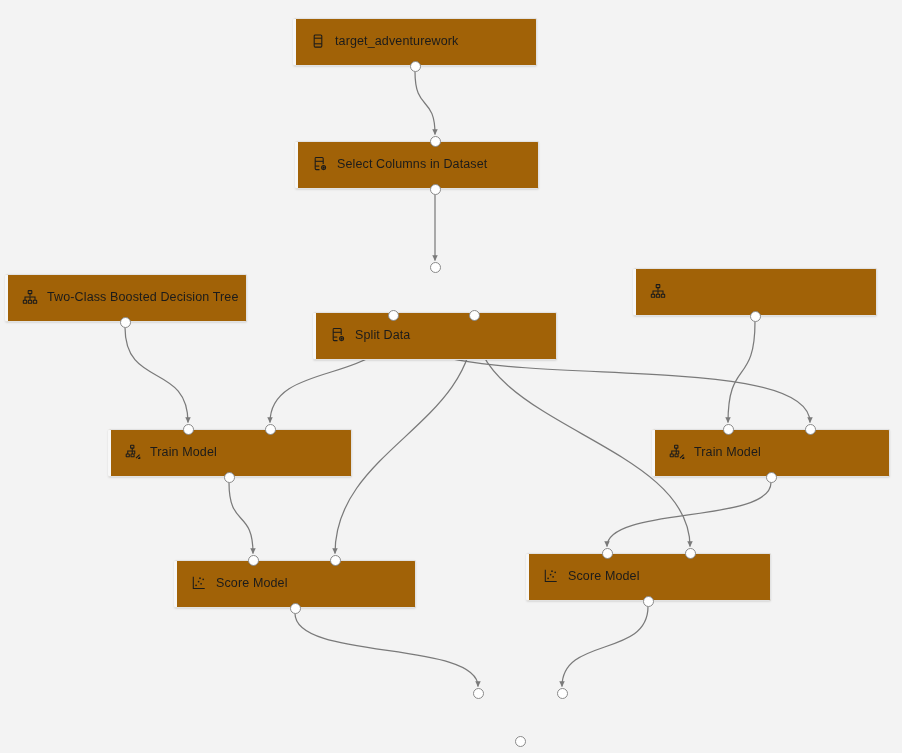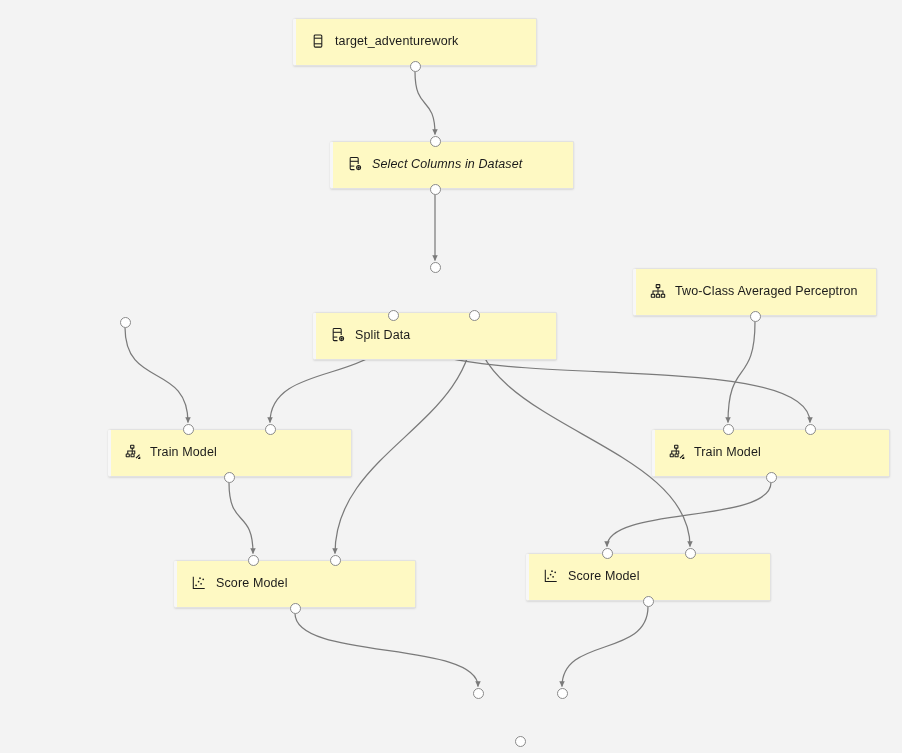--- a/index.html
+++ b/index.html
@@ -24,21 +24,21 @@
   #edge-layer {
     position: absolute;
     left: 0; top: 0;
     width: 902px;
     height: 753px;
     pointer-events: none;
   }
   .node {
     position: absolute;
     box-sizing: border-box;
-    background: #fef9c3;
+    background: #a16207;
     border: 1px solid #e2e2e2;
     border-left: 3px solid #f7f7f7;
     border-radius: 2px;
     box-shadow: 0 1px 2px rgba(0,0,0,0.10), 0 0 1px rgba(0,0,0,0.08);
     display: block;
     text-align: center;
   }
   .node-head {
     display: flex;
     align-items: center;
@@ -97,21 +97,21 @@
       <div class="node-head">
         <span class="node-icon"><svg viewBox="0 0 16 16" width="16" height="16" fill="none" stroke="#1b1b1b" stroke-width="1.05">
             <rect x="4.2" y="1.9" width="7.6" height="12.2" rx="1.1"></rect>
             <line x1="4.2" y1="5.2" x2="11.8" y2="5.2"></line>
             <line x1="4.2" y1="10.8" x2="11.8" y2="10.8"></line>
           </svg></span>
         <span class="node-title">target_adventurework</span>
       </div>
     </div>
     <div class="port" style="left: 409.5px; top: 60.5px;"></div>
-    <div class="node" style="left: 330px; top: 141px; width: 244px; height: 48px; font-style: italic;">
+    <div class="node" style="left: 295px; top: 141px; width: 244px; height: 48px;">
       <div class="node-head">
         <span class="node-icon"><svg viewBox="0 0 16 16" width="16" height="16" fill="none" stroke="#1b1b1b" stroke-width="1.05">
             <path d="M3.2 2.4a1 1 0 0 1 1-1h6a1 1 0 0 1 1 1v5.6"></path>
             <path d="M3.2 2.4v10.2a1 1 0 0 0 1 1h3.3"></path>
             <line x1="3.2" y1="5.3" x2="11.2" y2="5.3"></line>
             <line x1="3.2" y1="10.1" x2="7.3" y2="10.1"></line>
             <circle cx="11.6" cy="11.6" r="2.0"></circle>
             <circle cx="11.6" cy="11.6" r="0.6" fill="#1b1b1b"></circle>
           </svg></span>
         <span class="node-title">Select Columns in Dataset</span>
@@ -128,33 +128,46 @@
             <line x1="3.2" y1="10.1" x2="7.3" y2="10.1"></line>
             <circle cx="11.6" cy="11.6" r="2.0"></circle>
             <circle cx="11.6" cy="11.6" r="0.6" fill="#1b1b1b"></circle>
           </svg></span>
         <span class="node-title">Split Data</span>
       </div>
     </div>
     <div class="port" style="left: 429.5px; top: 261.5px;"></div>
     <div class="port" style="left: 387.5px; top: 309.5px;"></div>
     <div class="port" style="left: 468.5px; top: 309.5px;"></div>
-    <div class="port" style="left: 119.5px; top: 316.5px;"></div>
-    <div class="node" style="left: 633px; top: 268px; width: 244px; height: 48px;">
+    <div class="node" style="left: 5px; top: 274px; width: 242px; height: 48px;">
       <div class="node-head">
         <span class="node-icon"><svg viewBox="0 0 16 16" width="16" height="16" fill="none" stroke="#1b1b1b" stroke-width="1.05">
             <rect x="6.2" y="1.6" width="3.6" height="3.0" rx="0.4"></rect>
             <rect x="1.3" y="11.3" width="3.4" height="3.0" rx="0.4"></rect>
             <rect x="6.3" y="11.3" width="3.4" height="3.0" rx="0.4"></rect>
             <rect x="11.3" y="11.3" width="3.4" height="3.0" rx="0.4"></rect>
             <line x1="8" y1="4.6" x2="8" y2="7.6"></line>
             <path d="M3.0 11.3V8.0h10v3.3"></path>
             <line x1="8" y1="8.0" x2="8" y2="11.3"></line>
           </svg></span>
-        <span class="node-title">Two-Class Averaged Perceptron</span>
+        <span class="node-title">Two-Class Boosted Decision Tree</span>
+      </div>
+    </div>
+    <div class="port" style="left: 119.5px; top: 316.5px;"></div>
+    <div class="node" style="left: 633px; top: 268px; width: 244px; height: 48px;">
+      <div class="node-head">
+        <span class="node-icon"><svg viewBox="0 0 16 16" width="16" height="16" fill="none" stroke="#1b1b1b" stroke-width="1.05">
+            <rect x="6.2" y="1.6" width="3.6" height="3.0" rx="0.4"></rect>
+            <rect x="1.3" y="11.3" width="3.4" height="3.0" rx="0.4"></rect>
+            <rect x="6.3" y="11.3" width="3.4" height="3.0" rx="0.4"></rect>
+            <rect x="11.3" y="11.3" width="3.4" height="3.0" rx="0.4"></rect>
+            <line x1="8" y1="4.6" x2="8" y2="7.6"></line>
+            <path d="M3.0 11.3V8.0h10v3.3"></path>
+            <line x1="8" y1="8.0" x2="8" y2="11.3"></line>
+          </svg></span>
       </div>
     </div>
     <div class="port" style="left: 749.5px; top: 310.5px;"></div>
     <div class="node" style="left: 108px; top: 429px; width: 244px; height: 48px;">
       <div class="node-head">
         <span class="node-icon"><svg viewBox="0 0 16 16" width="16" height="16" fill="none" stroke="#1b1b1b" stroke-width="1.05">
             <rect x="5.6" y="1.3" width="3.3" height="2.8" rx="0.4"></rect>
             <rect x="1.2" y="10.0" width="3.1" height="2.8" rx="0.4"></rect>
             <rect x="6.0" y="10.0" width="3.1" height="2.8" rx="0.4"></rect>
             <line x1="7.25" y1="4.1" x2="7.25" y2="6.8"></line>

